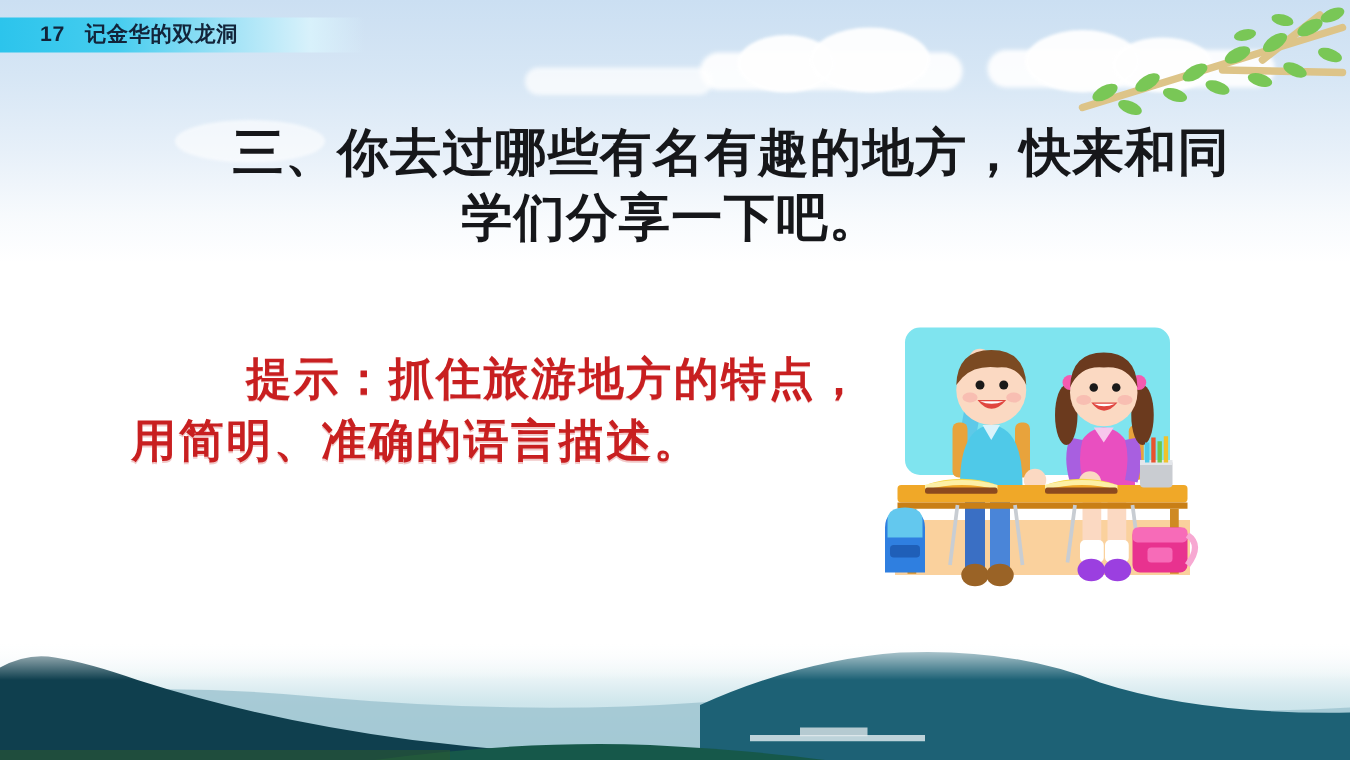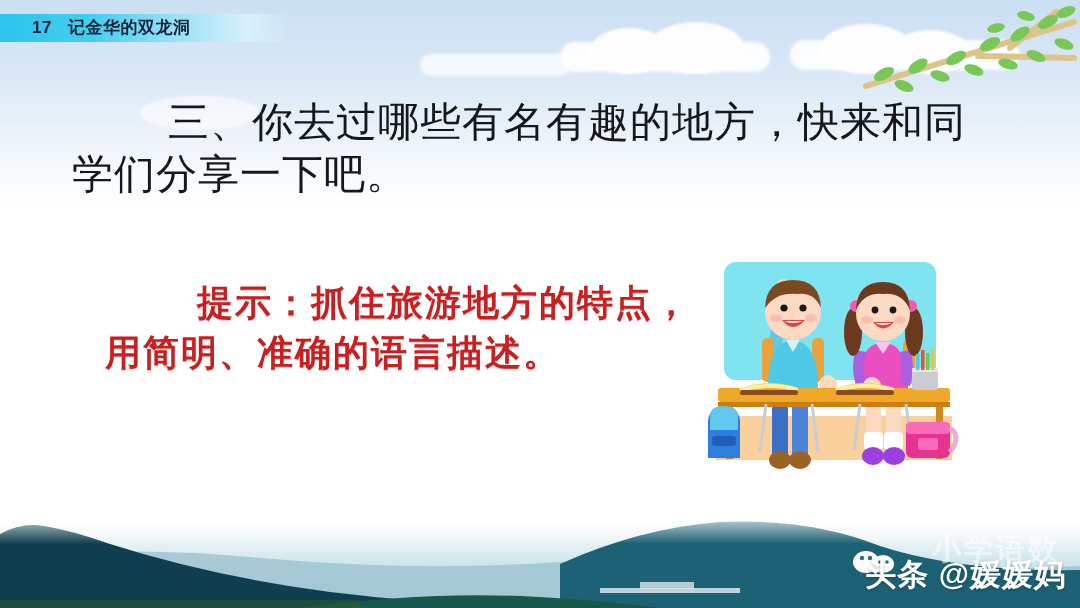--- a/index.html
+++ b/index.html
@@ -42,22 +42,23 @@
   .header-num{margin-right:16px;}
 
   
   .branch{position:absolute;right:0;top:0;width:220px;height:110px;}
 
   
   .question{
     position:absolute;left:72px;top:96px;width:930px;
     font-size:41px;line-height:52px;color:#16171a;
     font-family:"Liberation Serif","DejaVu Serif",serif;
-    font-weight:400;letter-spacing:1px;
+    font-weight:700;letter-spacing:1px;
     text-indent:96px;
+    text-align:center;
   }
 
   
   .hint{
     position:absolute;left:105px;top:278px;width:600px;
     font-size:36px;line-height:50px;color:#c81f20;
     font-family:"Liberation Serif","DejaVu Serif",serif;
     font-weight:700;letter-spacing:2px;text-indent:92px;
     text-shadow:0 1px 0 rgba(200,31,32,.25);
   }
@@ -269,26 +270,14 @@
       <path d="M560 120 L560 76 Q640 40 720 34 Q810 30 880 58 Q960 84 1080 82 L1080 120 Z" fill="#1d6175"></path>
       <path d="M0 120 L0 46 Q22 34 44 38 Q70 42 110 56 Q210 88 330 104 Q430 116 520 120 Z" fill="#0f3f4e"></path>
       <path d="M300 120 Q420 104 520 108 Q600 112 660 120 Z" fill="#16584a"></path>
       <rect x="600" y="100" width="140" height="5" fill="#d9e7ec" opacity=".85"></rect>
       <rect x="640" y="94" width="54" height="7" fill="#e8eef0" opacity=".75"></rect>
       <rect x="0" y="112" width="360" height="8" fill="#2d5a30" opacity=".55"></rect>
     </svg>
     <div class="mtn-haze"></div>
   </div>
 
-  <div class="watermark">
-    <div class="wm-ghost">小学语数</div>
-    <svg class="wm-icon" viewBox="0 0 44 34">
-      <ellipse cx="14" cy="16" rx="13" ry="11" fill="#ffffff"></ellipse>
-      <ellipse cx="31" cy="18" rx="11" ry="9" fill="#ffffff"></ellipse>
-      <circle cx="10" cy="12" r="2.2" fill="#2e6d7a"></circle>
-      <circle cx="18" cy="12" r="2.2" fill="#2e6d7a"></circle>
-      <circle cx="28" cy="16" r="1.8" fill="#2e6d7a"></circle>
-      <circle cx="35" cy="16" r="1.8" fill="#2e6d7a"></circle>
-    </svg>
-    <div class="wm-main">头条 @媛媛妈</div>
-  </div>
 
 </div>
 
 </body></html>

